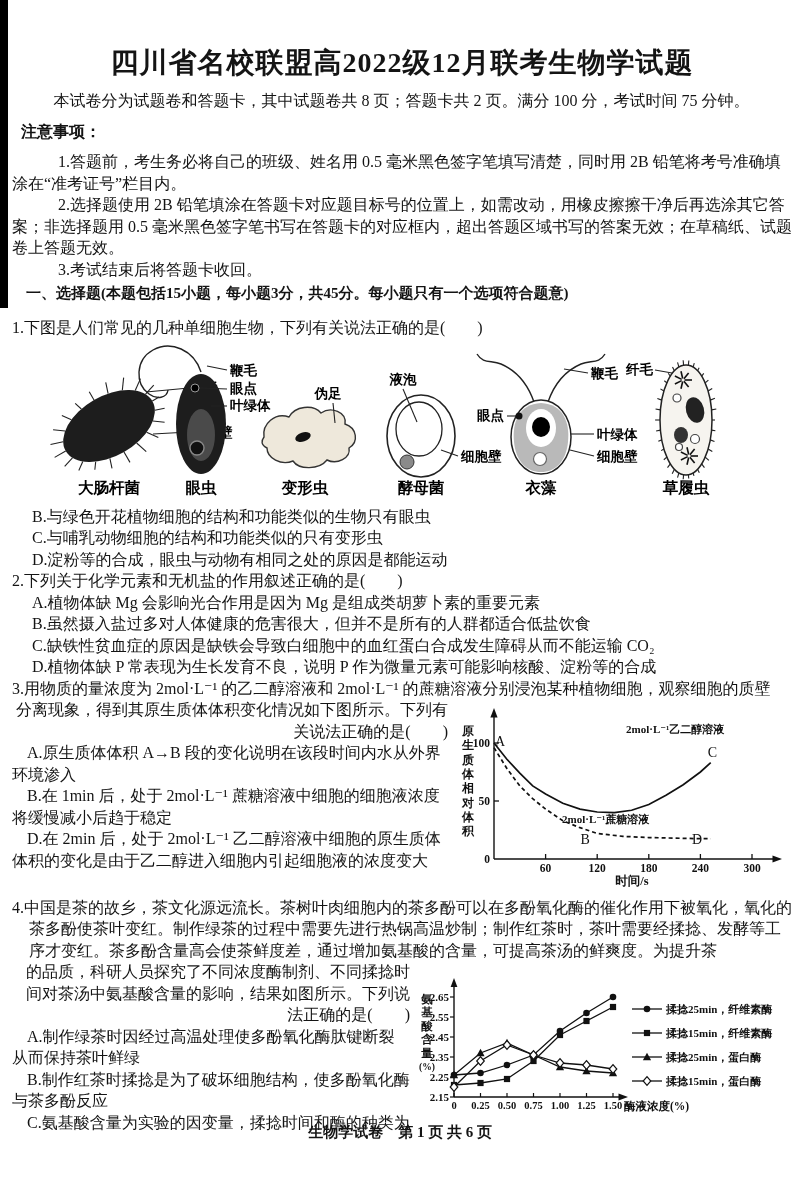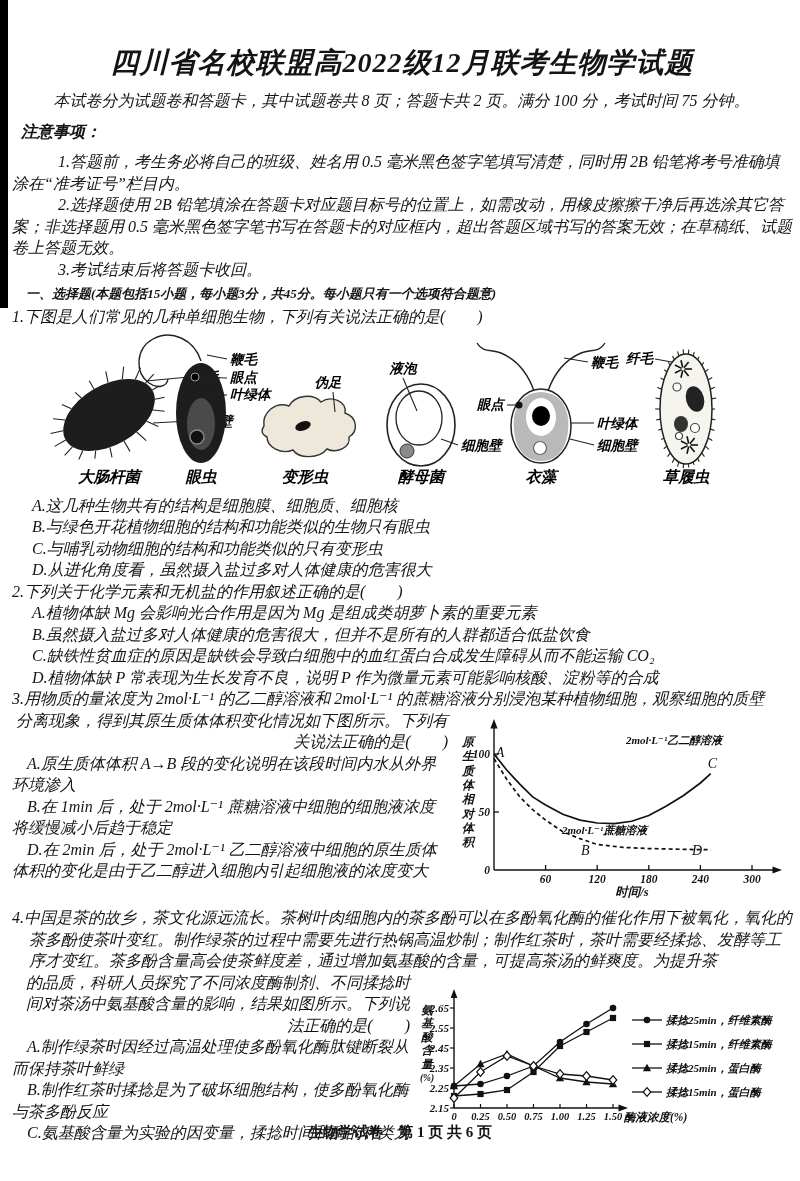--- a/index.html
+++ b/index.html
@@ -3,26 +3,26 @@
 <meta charset="utf-8">
 <style>
   html,body{margin:0;padding:0;}
   body{
     width:800px;height:1181px;position:relative;overflow:hidden;
     background:#ffffff;color:#141414;
     font-family:"Liberation Serif","DejaVu Serif",serif;
     font-size:16px;line-height:21.5px;
   }
   .scan-bar{position:absolute;left:0;top:0;width:8px;height:308px;background:#000;}
-  .content{padding:46px 8px 0 12px;font-style:italic;}
+  .content{padding:46px 8px 0 12px;}
   .title{font-size:28px;line-height:34px;font-weight:bold;text-align:center;margin:0 0 10px 0;letter-spacing:1px;}
   .indent1{margin-left:14px;text-indent:2.6em;}
   .notice-h{margin-left:14px;font-weight:bold;}
   .notice{text-indent:46px;}
-  .section-h{margin:3px 0 1px 14px;font-weight:bold;font-size:13px;}
+  .section-h{margin:3px 0 12px 14px;font-weight:bold;font-size:15px;}
   .q-stem{padding-left:17px;text-indent:-17px;}
   .opts{margin-left:20px;}
   .opt{}
   .fig1-wrap{margin:2px 0 2px 18px;}
   svg{font-family:"Liberation Serif","DejaVu Serif",serif;}
   .q3-flow:after,.q4-flow:after{content:"";display:block;clear:both;}
   .chart-float{float:right;}
   .q3-chart{width:338px;margin:2px 0 0 6px;}
   .q4-chart{width:378px;margin:8px 0 0 4px;}
   .wrap-opt{text-indent:15px;padding-left:0;}
@@ -201,24 +201,23 @@
         <text x="78" y="153" text-anchor="middle" font-size="15.5" font-weight="700">大肠杆菌</text>
         <text x="170" y="153" text-anchor="middle" font-size="15.5" font-weight="700">眼虫</text>
         <text x="274" y="153" text-anchor="middle" font-size="15.5" font-weight="700">变形虫</text>
         <text x="390" y="153" text-anchor="middle" font-size="15.5" font-weight="700">酵母菌</text>
         <text x="510" y="153" text-anchor="middle" font-size="15.5" font-weight="700">衣藻</text>
         <text x="655" y="153" text-anchor="middle" font-size="15.5" font-weight="700">草履虫</text>
       </svg>
     </div>
 
     <div class="opts">
-      <div class="opt">A.这几种生物共有的结构是细胞膜、细胞质、细胞核</div>
       <div class="opt">B.与绿色开花植物细胞的结构和功能类似的生物只有眼虫</div>
       <div class="opt">C.与哺乳动物细胞的结构和功能类似的只有变形虫</div>
-      <div class="opt">D.从进化角度看，虽然摄入盐过多对人体健康的危害很大</div>
+      <div class="opt">D.淀粉等的合成，眼虫与动物有相同之处的原因是都能运动</div>
     </div>
   </div>
 
   <div>
     <div class="q-stem">2.下列关于化学元素和无机盐的作用叙述正确的是(　　)</div>
     <div class="opts">
       <div class="opt">A.植物体缺 Mg 会影响光合作用是因为 Mg 是组成类胡萝卜素的重要元素</div>
       <div class="opt">B.虽然摄入盐过多对人体健康的危害很大，但并不是所有的人群都适合低盐饮食</div>
       <div class="opt">C.缺铁性贫血症的原因是缺铁会导致白细胞中的血红蛋白合成发生障碍从而不能运输 CO₂</div>
       <div class="opt">D.植物体缺 P 常表现为生长发育不良，说明 P 作为微量元素可能影响核酸、淀粉等的合成</div>

